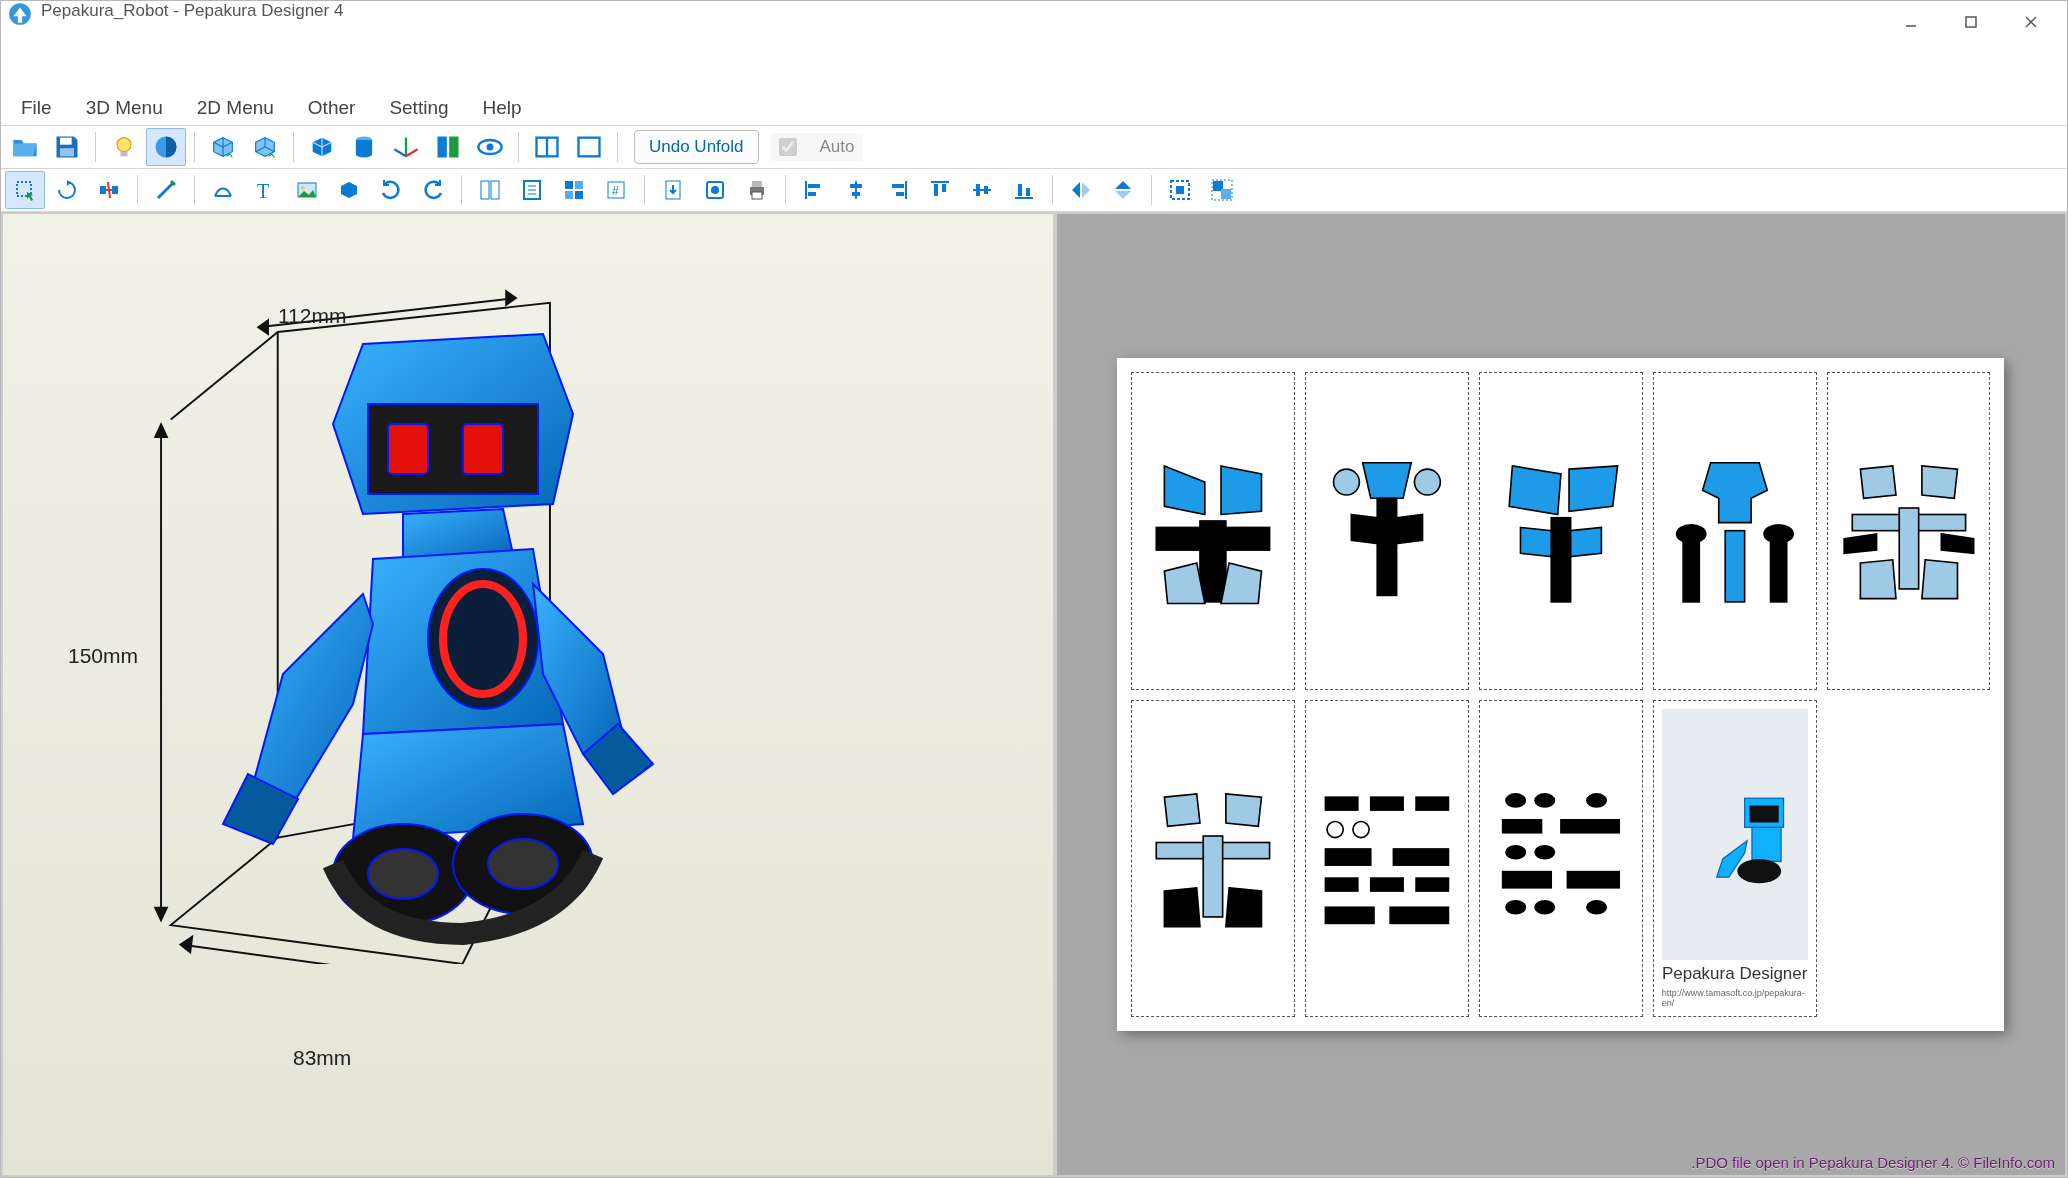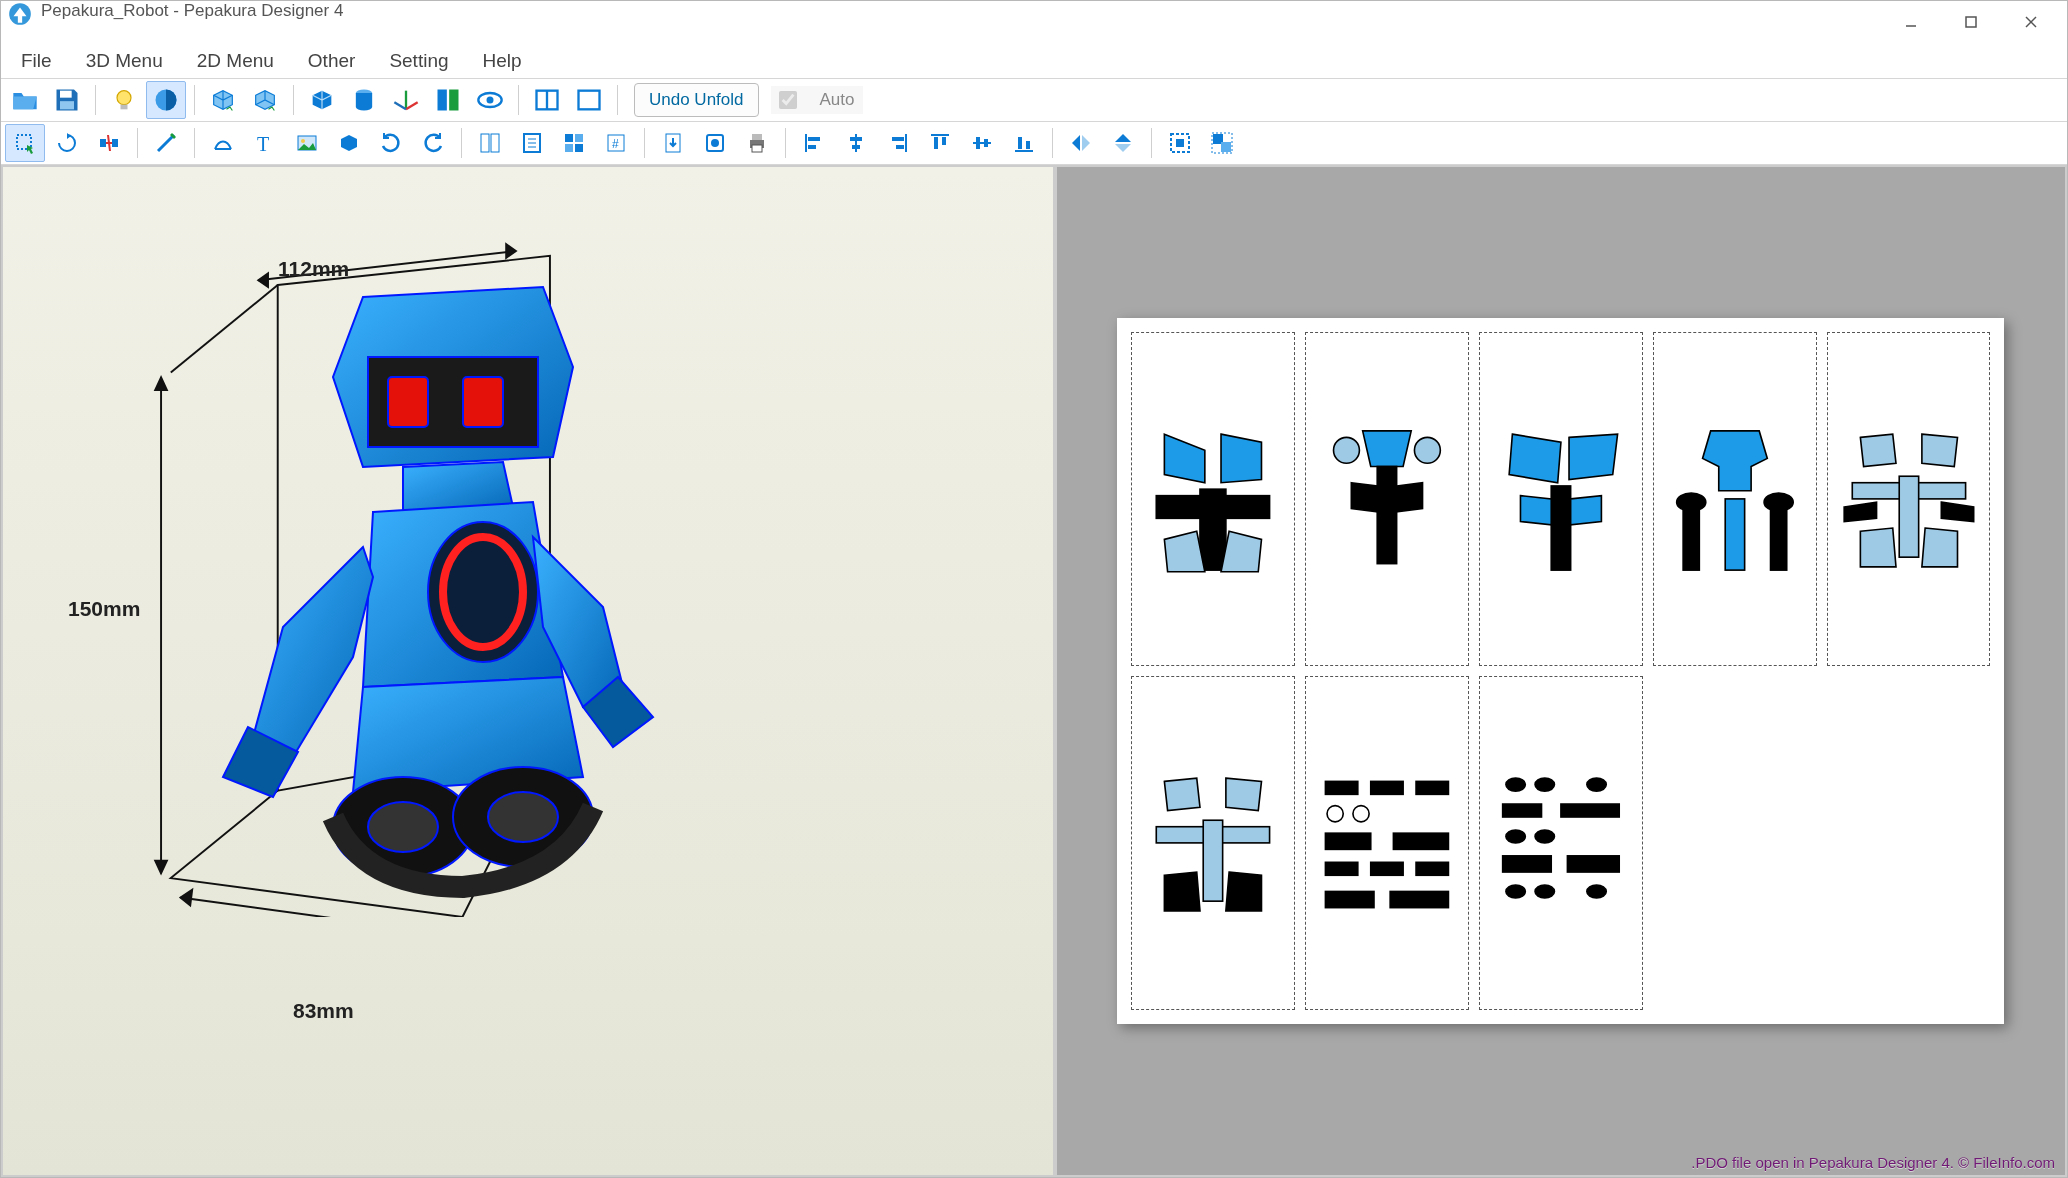--- a/index.html
+++ b/index.html
@@ -3,38 +3,38 @@
 <meta charset="utf-8">
 <style>
   * { box-sizing: border-box; margin: 0; padding: 0; }
   html, body { width: 100%; height: 100%; font-family: "Segoe UI", Arial, sans-serif; font-size: 14px; background: #fff; overflow: hidden; }
   .window { width: 2068px; height: 1178px; display: flex; flex-direction: column; border: 1px solid #b8b8b8; }
   .titlebar { height: 42px; background: #fff; display: flex; align-items: flex-start; padding: 0 6px; font-size: 17px; color: #555; }
   .titlebar .appicon { width: 26px; height: 26px; margin-right: 8px; display:flex; align-items:center; justify-content:center; }
   .titlebar .title { flex: 1; }
   .win-controls { display: flex; gap: 0; }
   .win-controls .wc { width: 60px; height: 42px; display: flex; align-items: center; justify-content: center; color: #777; }
-  .menubar { height: 36px; background: #fff; display: flex; align-items: center; padding: 0 6px; gap: 6px; font-size: 19px; color: #444; border-bottom: 1px solid #d6d6d6; }
+  .menubar { height: 36px; background: #fff; display: flex; align-items: center; padding: 0 6px; gap: 6px; font-size: 19px; color: #444; border-bottom: 1px solid #d6d6d6; margin-top: 47px; }
   .menubar .mi { padding: 4px 14px; }
   .toolbar { display: flex; align-items: center; background: #fff; border-bottom: 1px solid #d6d6d6; padding: 2px 4px; gap: 2px; }
   .toolbar .sep { width: 1px; height: 30px; background: #cfcfcf; margin: 0 6px; }
   .tbtn { width: 40px; height: 38px; display: flex; align-items: center; justify-content: center; border: 1px solid transparent; border-radius: 2px; }
   .tbtn.active { background: #d6e8ff; border-color: #8fbbef; }
   .tbtn svg { width: 28px; height: 28px; }
   .tbtn.sm svg { width: 24px; height: 24px; }
   .undo-btn { height: 34px; padding: 0 14px; margin-left: 8px; background: #fcfcfc; border: 1px solid #bcbcbc; border-radius: 4px; font-size: 17px; color: #0369a1; }
   .auto-wrap { display: flex; align-items: center; gap: 23px; margin-left: 10px; font-size: 17px; color: #888; padding:4px 8px; background:#f7f7f7;}
   .auto-wrap input { width: 18px; height: 18px; }
   .content { flex: 1; display: flex; min-height: 0; }
   .pane3d { flex: 0 0 51%; position: relative; background: linear-gradient(#f1f1e7, #e4e4d6); border: 2px solid #ccc; }
   .pane2d { flex: 1; position: relative; background: #a8a8a8; border: 2px solid #ccc; display:flex; align-items:center; justify-content:center;}
   .statusbar { height: 30px; background: #fff; border-top: 1px solid #d6d6d6; display: flex; align-items: center; font-size: 18px; color: #333; padding: 0 6px; }
   .statusbar .sl { flex: 1; }
   .watermark { position: absolute; right: 10px; bottom: 4px; color: #701a75; font-size: 15px; text-shadow: 0 1px 0 rgba(255,255,255,.5); }
-  .dimlabel { position: absolute; font-size: 21px; color: #222; font-weight: bold; }
+  .dimlabel { position: absolute; font-size: 21px; color: #222; }
   .paper { width: 88%; height: 70%; background: #fff; box-shadow: 4px 4px 12px rgba(0,0,0,.35); padding: 14px; display: grid; grid-template-columns: repeat(5,1fr); grid-template-rows: 1fr 1fr; gap: 10px; }
   .cell { border: 1.5px dashed #555; position: relative; overflow: hidden; background: #fff; display:flex; flex-direction:column; }
   .cell .lab { font-size: 14px; color: #1a6fd6; padding: 4px 6px; }
   .cell.final { border: 1.5px dashed #555; display:flex; flex-direction:column; align-items:center; justify-content:flex-end; padding:8px; gap:4px;}
   .cell.final .preview { flex:1; width:100%; background: #e6ecef; display:flex; align-items:center; justify-content:flex-end;}
   .cell .svgfill { flex:1; }
   .prodname { font-size: 17px; color: #333; font-weight: 500; }
   .produrl { font-size: 9px; color: #666; }
   .bbox { position: absolute; left: 120px; top: 50px; width: 640px; height: 700px; }
   .robot { position:absolute; left:160px; top:90px; width:540px; height:660px; }
@@ -526,19 +526,34 @@
               <ellipse cx="22" cy="46" rx="6" ry="4"></ellipse>
                 <ellipse cx="40" cy="46" rx="6" ry="4"></ellipse>
               <rect x="14" y="58" width="30" height="10"></rect>
                 <rect x="54" y="58" width="32" height="10"></rect>
               <ellipse cx="22" cy="80" rx="6" ry="4"></ellipse>
                 <ellipse cx="40" cy="80" rx="6" ry="4"></ellipse>
                 <ellipse cx="72" cy="80" rx="6" ry="4"></ellipse>
             </g>
           </svg>
         </div>
+        <div class="cell final">
+          <div class="preview">
+            <svg viewBox="0 0 120 100" width="100%" height="100%">
+              <g>
+                <rect x="68" y="20" width="32" height="24" fill="#0fb0ff" stroke="#0466b6"></rect>
+                <rect x="72" y="26" width="24" height="14" fill="#111"></rect>
+                <rect x="74" y="44" width="24" height="28" fill="#0fb0ff" stroke="#0466b6"></rect>
+                <ellipse cx="80" cy="80" rx="18" ry="10" fill="#111"></ellipse>
+                <path d="M70 55 L50 70 L45 85 L55 85 L68 65 Z" fill="#0fb0ff" stroke="#0466b6"></path>
+              </g>
+            </svg>
+          </div>
+          <div class="prodname">Pepakura Designer</div>
+          <div class="produrl">http://www.tamasoft.co.jp/pepakura-en/</div>
+        </div>
       </div>
       <div class="watermark">.PDO file open in Pepakura Designer 4. © FileInfo.com</div>
     </div>
   </div>
 
 
 </div>
 
 </body></html>

